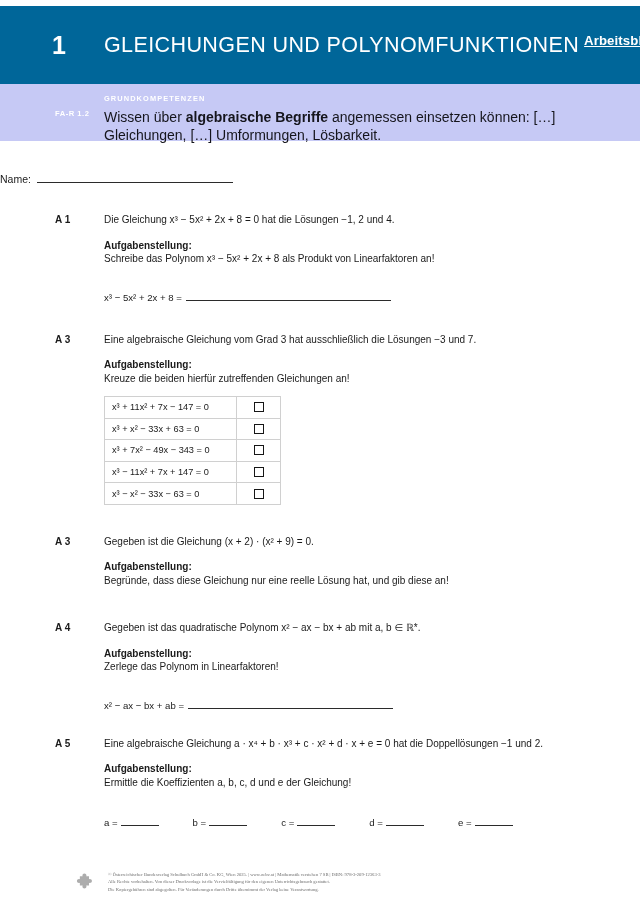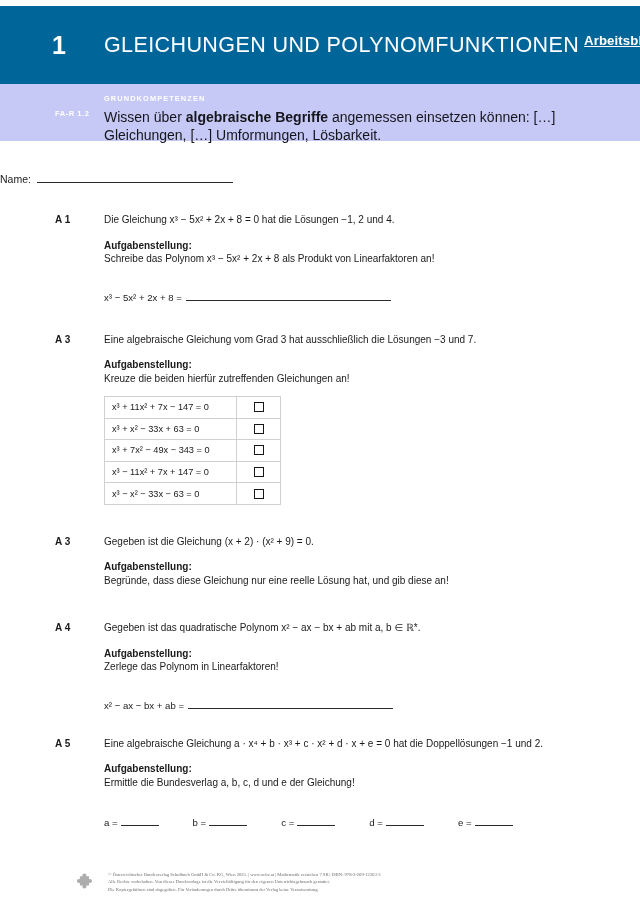--- a/index.html
+++ b/index.html
@@ -346,21 +346,21 @@
       </div>
     </div>
   </div>
 
   <div class="spacer-a5"></div>
   <div class="task">
     <div class="task-id">A 5</div>
     <div class="task-body">
       <div class="task-intro">Eine algebraische Gleichung a · x⁴ + b · x³ + c · x² + d · x + e = 0 hat die Doppellösungen −1 und 2.</div>
       <div class="task-prompt-label">Aufgabenstellung:</div>
-      <div class="task-prompt">Ermittle die Bundesverlag a, b, c, d und e der Gleichung!</div>
+      <div class="task-prompt">Ermittle die Koeffizienten a, b, c, d und e der Gleichung!</div>
       <div class="coef-row">
         <span class="coef-item">
           <span class="coef-label">a =</span>
           <span class="coef-blank"></span>
         </span>
         <span class="coef-item">
           <span class="coef-label">b =</span>
           <span class="coef-blank"></span>
         </span>
         <span class="coef-item">

